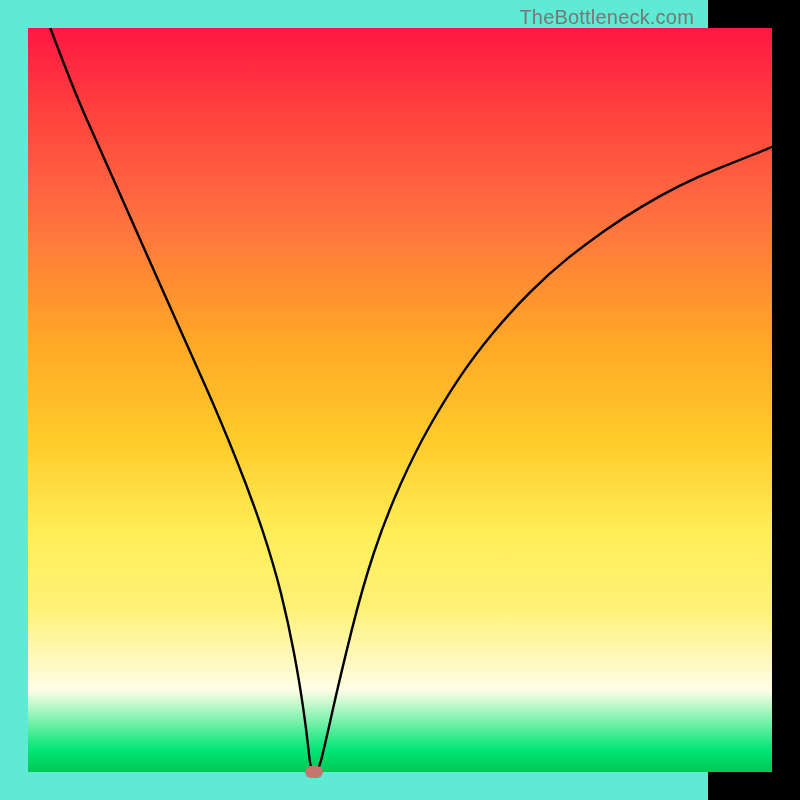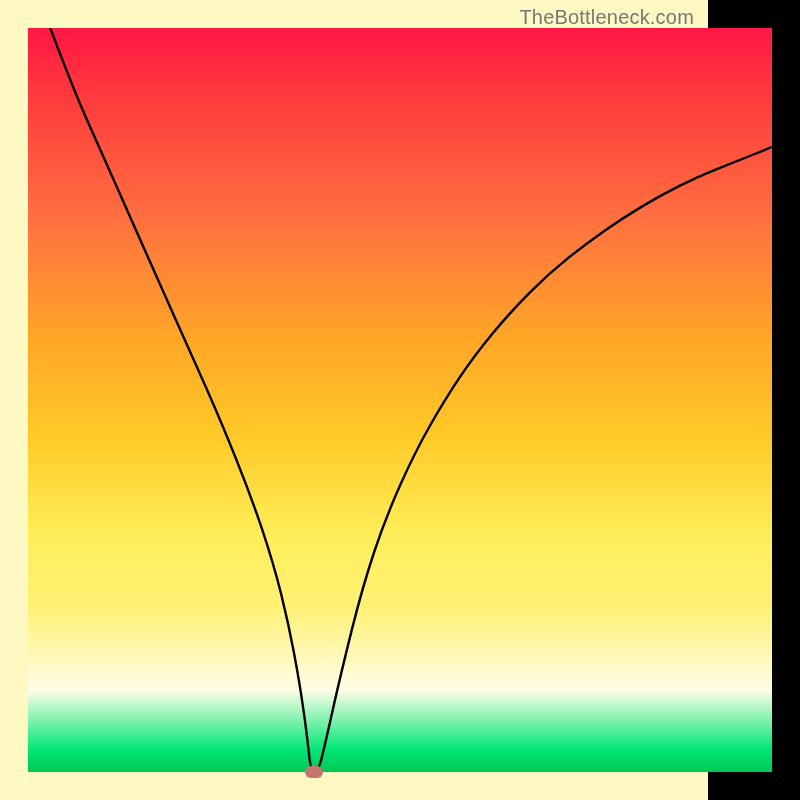--- a/index.html
+++ b/index.html
@@ -8,21 +8,21 @@
     width: 800px;
     height: 800px;
     background: #000;
     font-family: Arial, Helvetica, sans-serif;
     overflow: hidden;
   }
   .frame {
     position: relative;
     width: 708px;
     height: 800px;
-    background: #fef9c3;
+    background: #5eead4;
   }
   .plot-area {
     position: absolute;
     left: 28px;
     top: 28px;
     width: 744px;
     height: 744px;
     background: linear-gradient(
       to bottom,
       #ff1744 0%,

